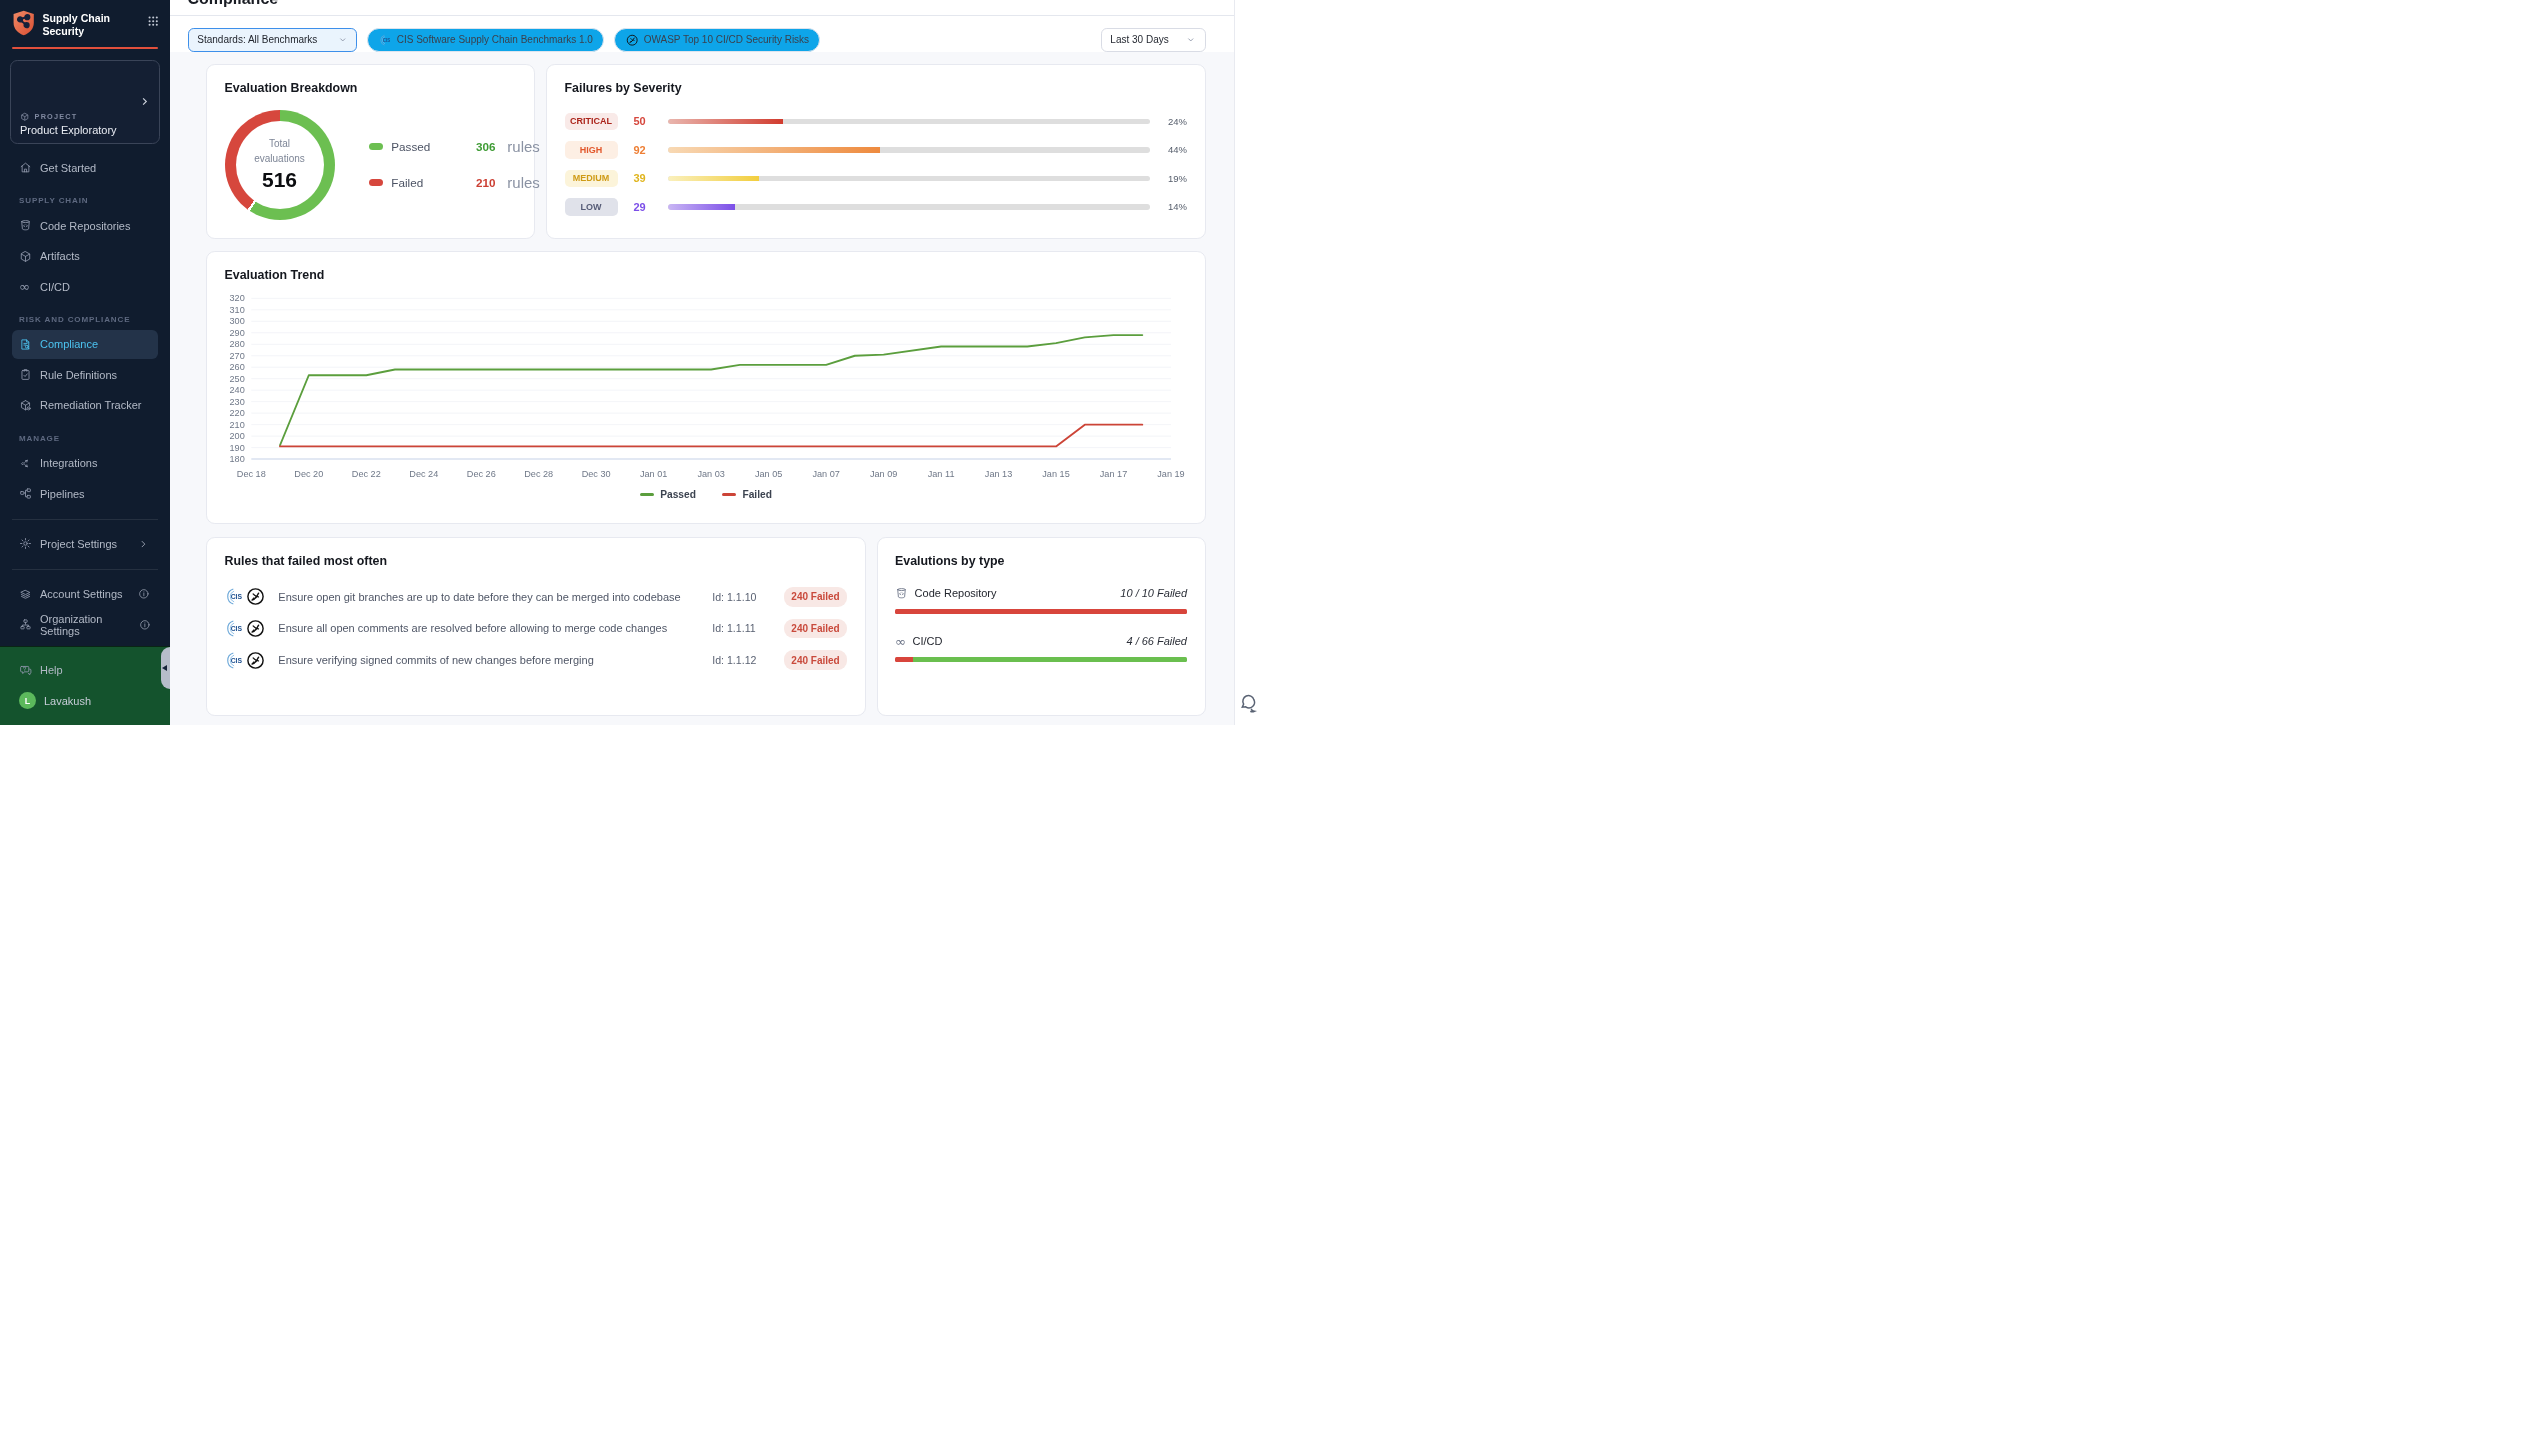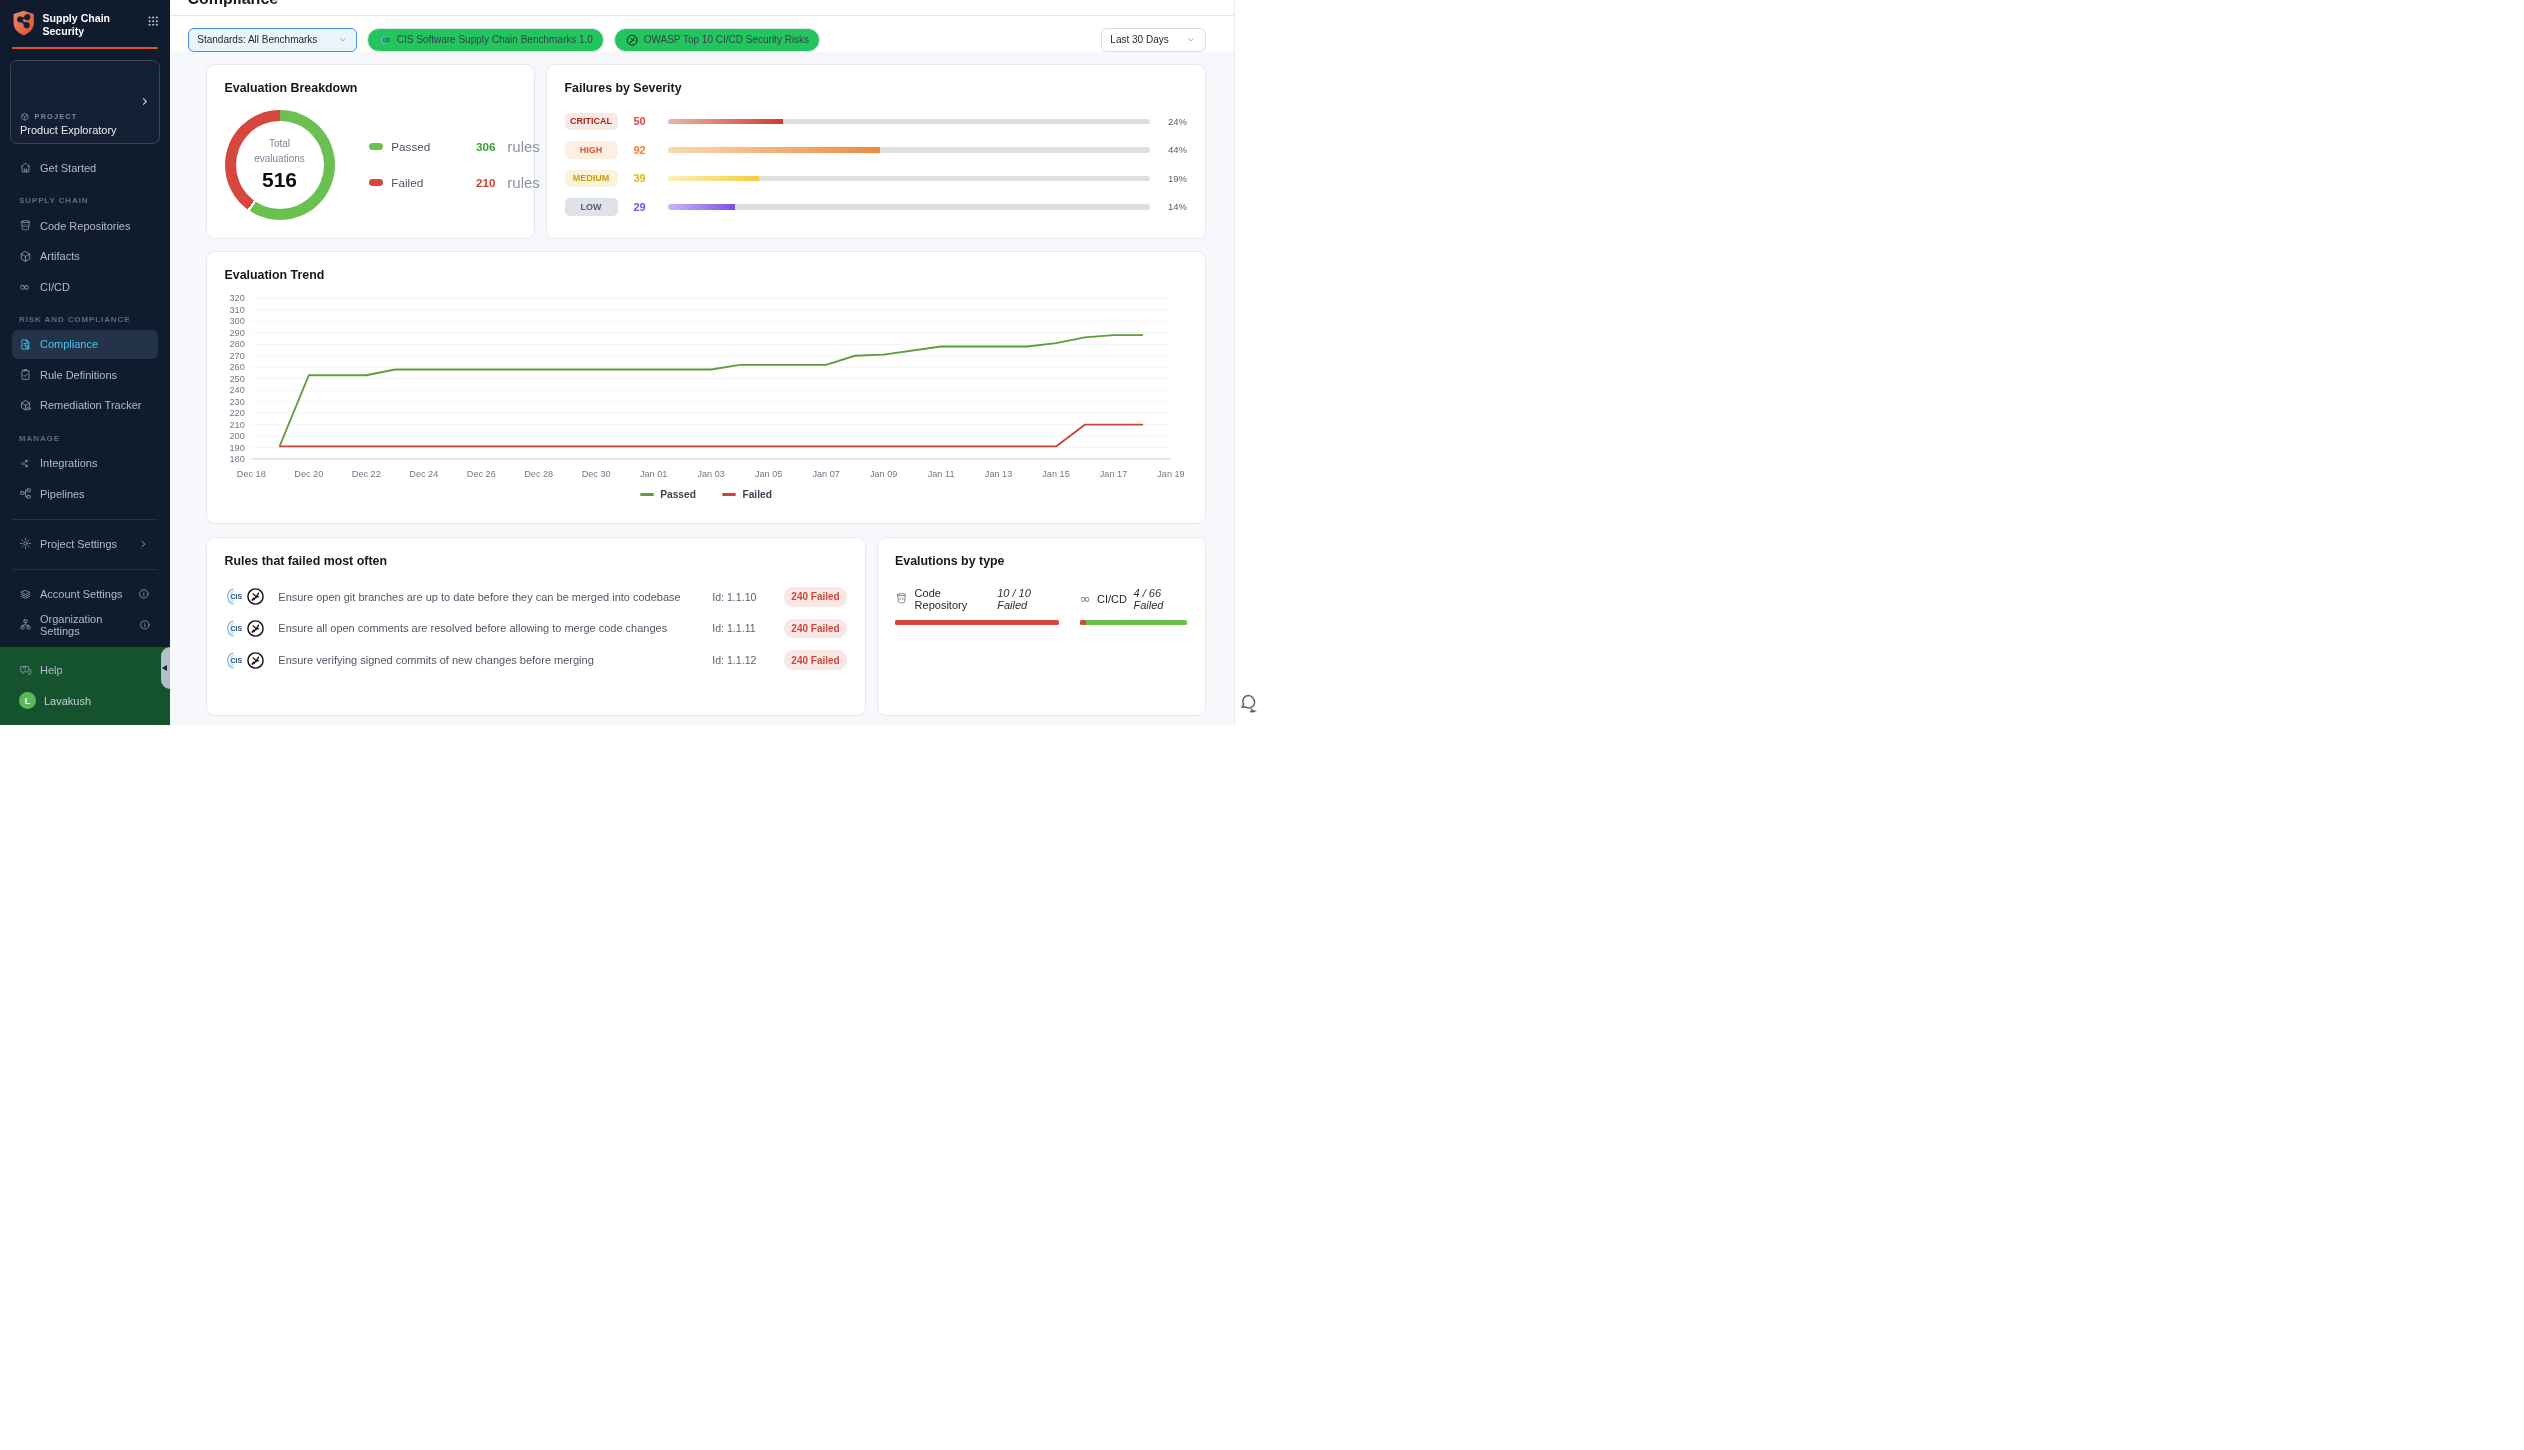--- a/index.html
+++ b/index.html
@@ -68,21 +68,21 @@
   .main { flex:1; min-width:0; display:flex; flex-direction:column; background:#ffffff; }
   .title-clip { height:16px; overflow:hidden; position:relative; border-bottom:0.7px solid #e4e7ee; }
   .page-title { position:absolute; top:-8.8px; left:17.5px; margin:0; font-size:16px; line-height:1; font-weight:700; color:#1a1d24; }
   .filters { display:flex; align-items:center; gap:10.2px; padding:12.4px 28px 0 17.5px; }
   .standards {
     display:flex; align-items:center; gap:20.5px; background:#eaf4fd; border:1.1px solid #3d8fea;
     border-radius:5.8px; padding:5.1px 8.8px; font-size:10px; color:#23272f; cursor:pointer;
   }
   .standards .icon, .daterange .icon { color:#8a93a5; }
   .chip {
-    display:flex; align-items:center; gap:5.8px; background:#22c55e; border:0.7px solid #dde4ee;
+    display:flex; align-items:center; gap:5.8px; background:#0ea5e9; border:0.7px solid #dde4ee;
     border-radius:12.4px; padding:4.4px 10.2px; font-size:10px; color:#3a414e; cursor:pointer;
   }
   .chip .icon svg { width:12.4px; height:12.4px; }
   .daterange {
     margin-left:auto; display:flex; gap:17.5px; align-items:center; background:#fff;
     border:0.7px solid #d9dce5; border-radius:5.8px; padding:5.1px 8.8px; font-size:10px; color:#1f232c; cursor:pointer;
   }
   .tabs { display:flex; gap:20.5px; padding-left:42px; margin-top:14px; border-bottom:0.7px solid #e8ebf1; }
   .tab { padding:3.7px 1.5px 8px 1.5px; font-size:11px; color:#3f4552; cursor:pointer; border-bottom:2.2px solid transparent; }
   .tab.active { font-weight:700; color:#16181e; border-bottom-color:#2e6be5; }
@@ -131,21 +131,21 @@
   
   .rule-rows { margin-top:19px; display:flex; flex-direction:column; gap:11.7px; }
   .rule-row { display:flex; align-items:center; gap:8.8px; height:20px; cursor:pointer; }
   .rule-icons { display:flex; align-items:center; gap:2.2px; width:45px; flex:none; }
   .rule-icons svg { width:19px; height:19px; }
   .rule-text { flex:1; font-size:11px; color:#4f5666; }
   .rule-id { width:63px; font-size:10.6px; color:#5a6273; flex:none; }
   .rule-badge { background:#f8e8e5; color:#c94a3c; font-weight:700; font-size:10px; padding:4.4px 7.3px; border-radius:9px; flex:none; }
 
   
-  .type-rows { margin-top:19px; display:flex; gap:20.5px; }
+  .type-rows { margin-top:19px; display:flex; flex-direction:column; gap:20.5px; }
   .type-head { display:flex; align-items:center; gap:6.6px; }
   .type-head .icon { color:#6a7285; }
   .type-label { font-size:11px; color:#23262e; }
   .type-status { margin-left:auto; font-size:11px; color:#2a2e37;font-style:italic; }
   .type-bar { margin-top:8.8px; height:5.8px; border-radius:1.5px; overflow:hidden; display:flex; }
   .type-bar span { height:100%; display:block; }
 
   
   .scroll-strip { width:28.5px; min-width:28.5px; background:#ffffff; border-left:0.7px solid #e8eaf0; position:relative; }
   .chat-float { position:absolute; bottom:10.2px; left:2.9px; color:#596273; cursor:pointer; }

